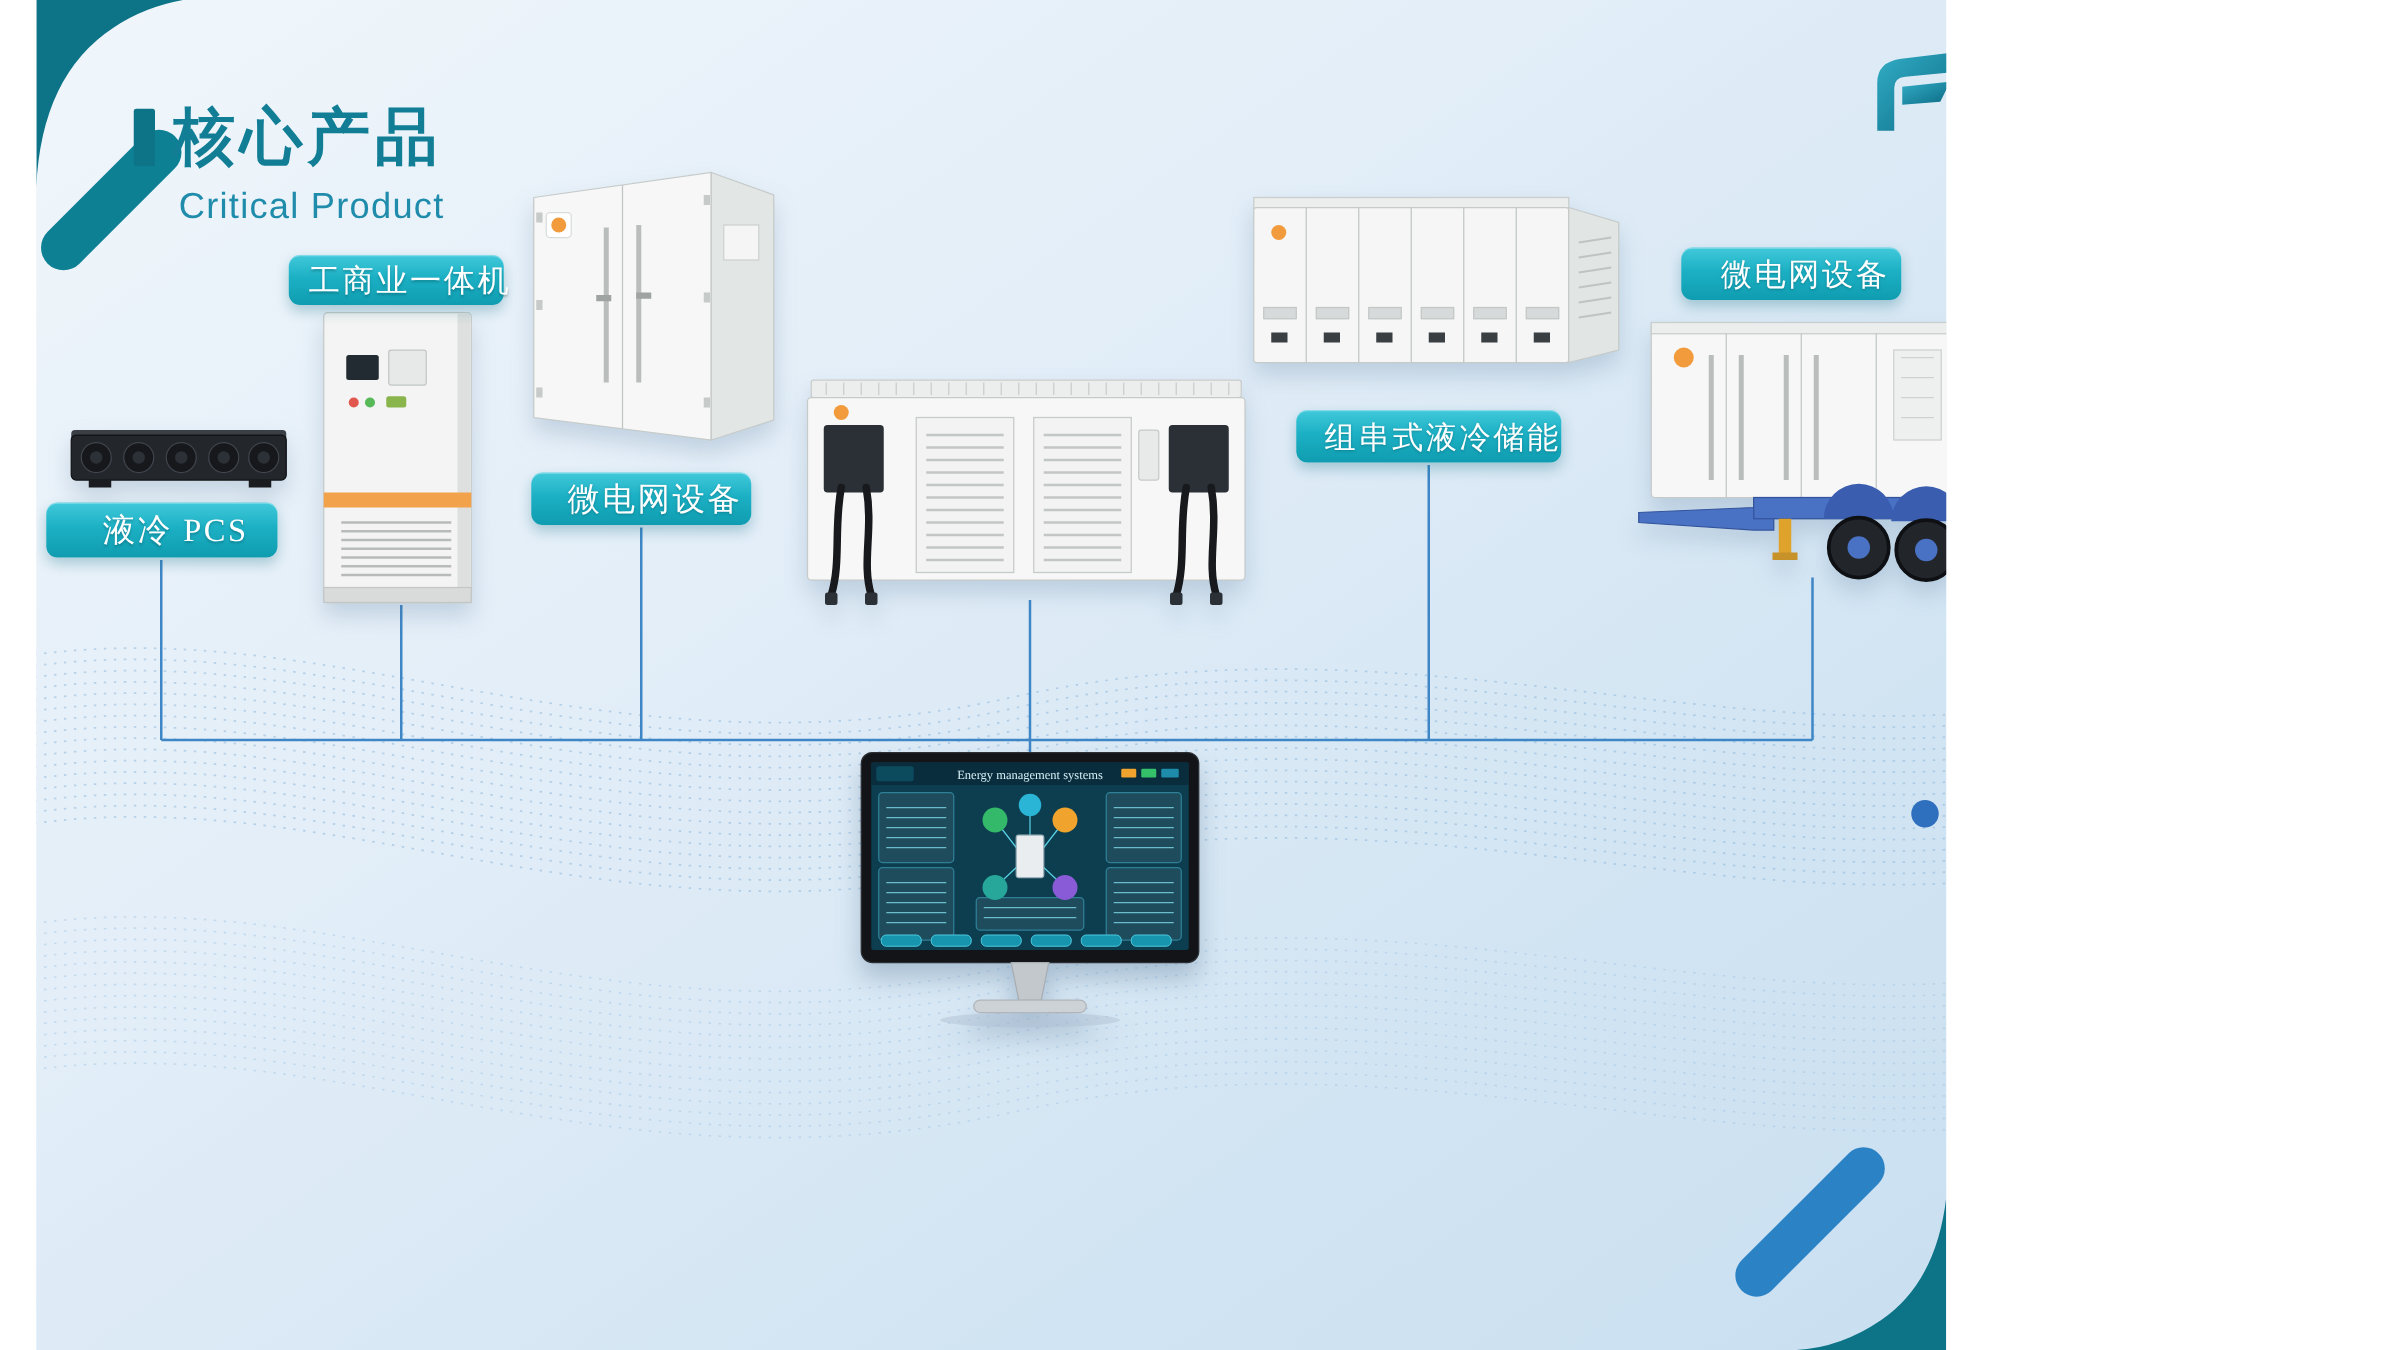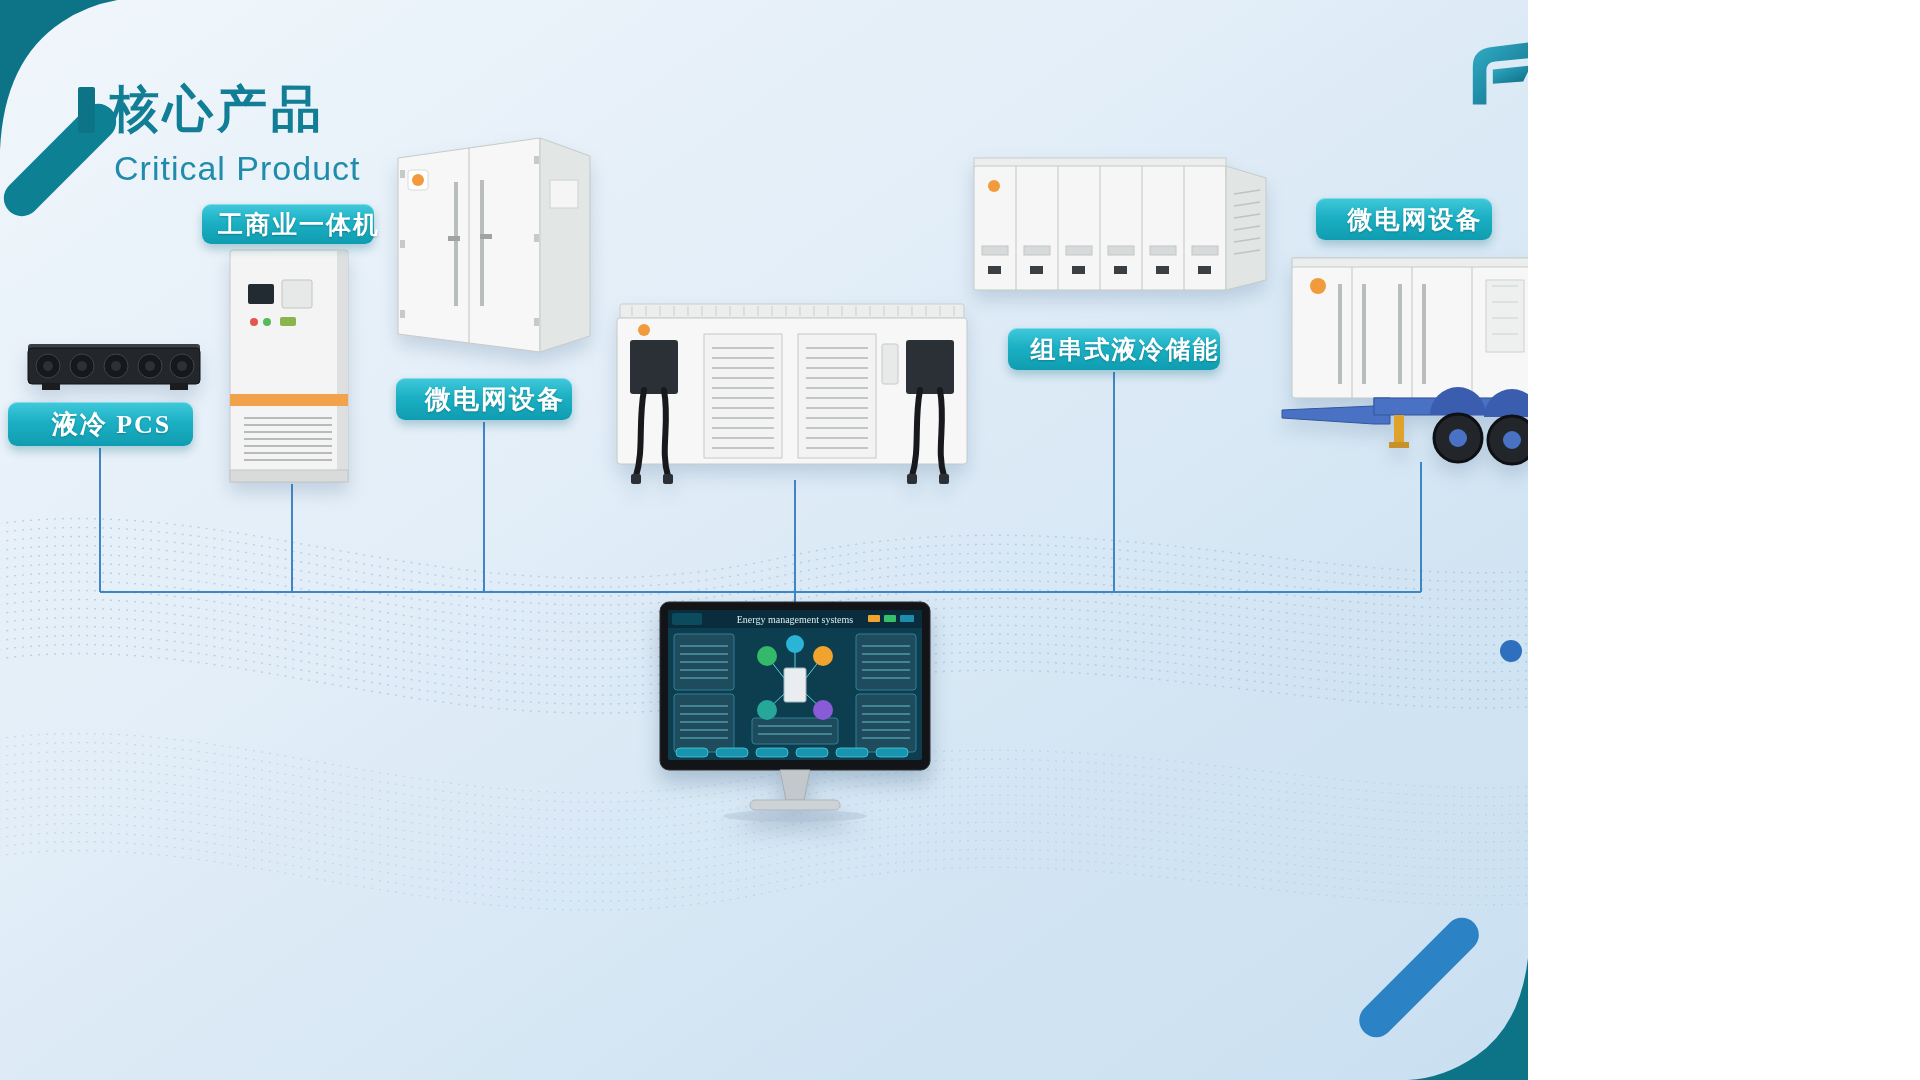--- a/index.html
+++ b/index.html
@@ -2,20 +2,21 @@
 <html><head>
 <meta charset="utf-8">
 <style>
   * { margin:0; padding:0; box-sizing:border-box; }
   html,body { width:1920px; height:1080px; }
   body { font-family:"Liberation Sans", sans-serif; }
 
   .slide{
     position:relative; width:1528px; height:1080px; overflow:hidden;
     background:linear-gradient(145deg,#f0f6fb 0%, #e3eef8 38%, #d3e5f3 72%, #c9dff0 100%);
+    margin-left:29px;
   }
 
   
   .waves{ position:absolute; left:0; top:0; z-index:1; }
   .corner-tl{ position:absolute; left:0; top:0; z-index:2; }
   .corner-br{ position:absolute; right:0; bottom:0; z-index:2; }
   .edge-dot{
     position:absolute; right:6px; top:640px; width:22px; height:22px;
     border-radius:50%; background:#2e6fbe; z-index:2;
   }
@@ -25,21 +26,21 @@
   .title-row{ display:flex; align-items:center; }
   .title-accent{
     width:17px; height:46px; background:#0d7488; margin-right:14px;
     border-radius:2px;
   }
   .main-title{
     font-size:50px; font-weight:800; color:#117e96; letter-spacing:4px;
     font-family:"Liberation Sans", sans-serif;
   }
   .sub-title{
-    margin-left:36px; margin-top:6px; font-size:34px; color:#1f8cab;
+    margin-left:36px; margin-top:6px; font-size:29px; color:#1f8cab;
     letter-spacing:1px; font-weight:400;
   }
 
   .logo{ position:absolute; left:1460px; top:38px; z-index:6; }
 
   
   .connectors{ position:absolute; left:0; top:0; z-index:3; pointer-events:none; }
 
   
   .art{ position:absolute; z-index:4; filter:drop-shadow(0 10px 9px rgba(70,105,140,.22)); }
@@ -50,21 +51,21 @@
   .art-string    { left:968px;  top:148px; }
   .art-mobile    { left:1278px; top:244px; }
   .art-monitor   { left:652px;  top:598px; filter:drop-shadow(0 12px 10px rgba(60,95,130,.3));text-align:center; }
 
   
   .pill{
     position:absolute; z-index:5;
     display:flex; align-items:center; justify-content:center;
     background:linear-gradient(180deg,#41c9db 0%, #1cb0c4 45%, #0f9cb0 100%);
     color:#ffffff; border-radius:9px;
-    font-family:"Liberation Serif", serif; font-weight:700;
+    font-family:"Liberation Serif", serif; font-weight:400;
     font-size:26px; letter-spacing:2px;
     box-shadow:0 5px 10px rgba(16,110,130,.3), inset 0 1px 0 rgba(255,255,255,.35);
     text-shadow:0 1px 2px rgba(0,60,70,.35);
     white-space:nowrap;
     padding-left:22px;
   }
   .pill-pcs       { left:8px;   top:402px; width:185px; height:44px; }
   .pill-allinone  { left:202px;  top:204px; width:172px; height:40px; font-size:25px; }
   .pill-microgrid { left:396px;  top:378px; width:176px; height:42px; }
   .pill-charging  { left:670px;  top:238px; width:242px; height:42px; font-size:25px; }

